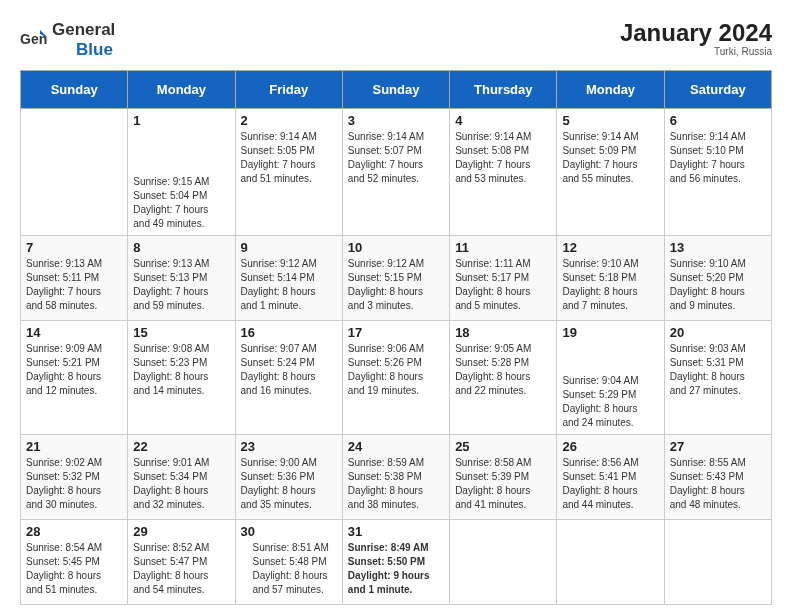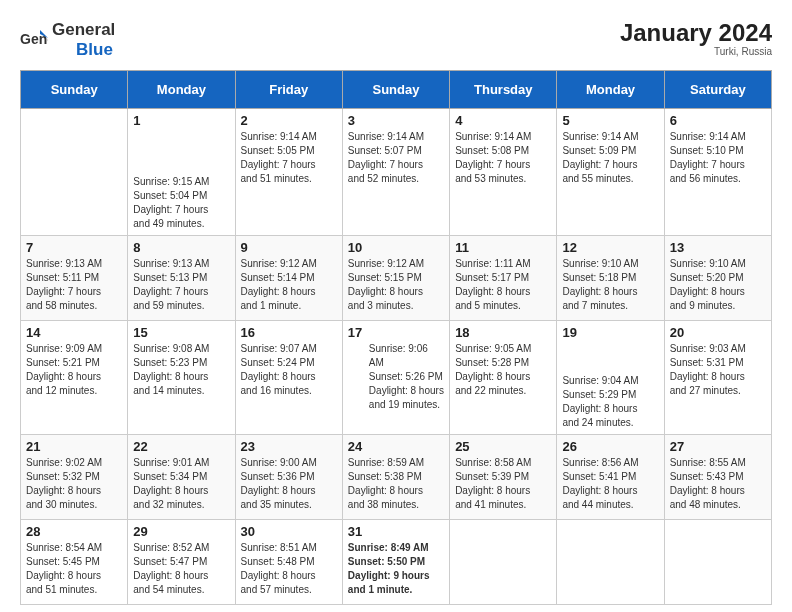--- a/index.html
+++ b/index.html
@@ -225,21 +225,21 @@
         </td>
         <td>
           <span class="day-number">16</span>
           <div class="day-info" style="white-space: pre-line;">Sunrise: 9:07 AM
 Sunset: 5:24 PM
 Daylight: 8 hours
 and 16 minutes.</div>
         </td>
         <td>
           <span class="day-number">17</span>
-          <div class="day-info" style="white-space: pre-line; margin-left: 21px;">Sunrise: 9:06 AM
+          <div class="day-info" style="white-space: pre-line;">Sunrise: 9:06 AM
 Sunset: 5:26 PM
 Daylight: 8 hours
 and 19 minutes.</div>
         </td>
         <td>
           <span class="day-number">18</span>
           <div class="day-info" style="white-space: pre-line;">Sunrise: 9:05 AM
 Sunset: 5:28 PM
 Daylight: 8 hours
 and 22 minutes.</div>
@@ -320,21 +320,21 @@
         </td>
         <td>
           <span class="day-number">29</span>
           <div class="day-info" style="white-space: pre-line;">Sunrise: 8:52 AM
 Sunset: 5:47 PM
 Daylight: 8 hours
 and 54 minutes.</div>
         </td>
         <td>
           <span class="day-number">30</span>
-          <div class="day-info" style="white-space: pre-line;">Sunrise: 8:51 AM
+          <div class="day-info" style="white-space: pre-line; margin-left: 12px;">Sunrise: 8:51 AM
 Sunset: 5:48 PM
 Daylight: 8 hours
 and 57 minutes.</div>
         </td>
         <td>
           <span class="day-number">31</span>
           <div class="day-info" style="white-space: pre-line; font-weight: bold;">Sunrise: 8:49 AM
 Sunset: 5:50 PM
 Daylight: 9 hours
 and 1 minute.</div>

